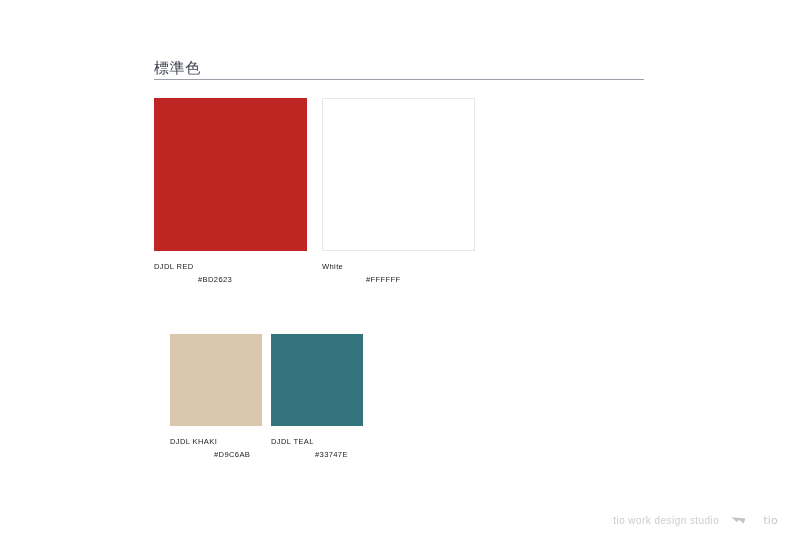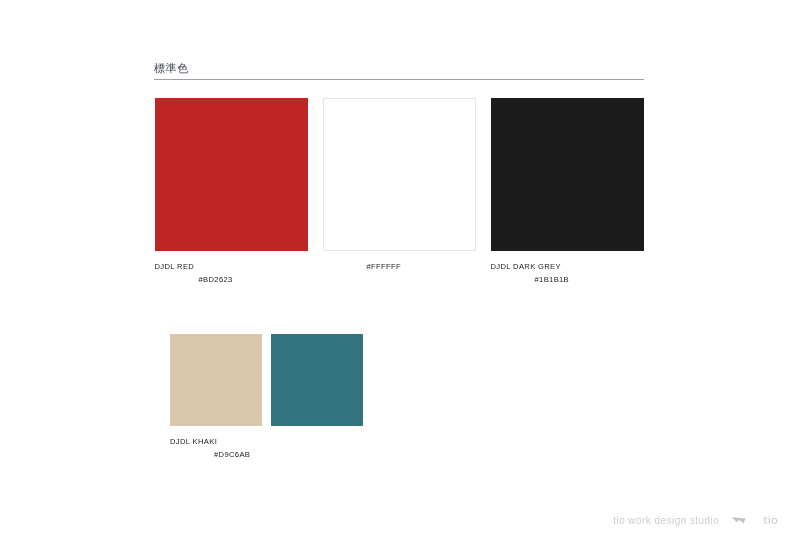--- a/index.html
+++ b/index.html
@@ -29,40 +29,39 @@
     left: 154px;
   }
   .section-primary { top: 62px; }
   .section-secondary { top: 322px; }
 
   .section-head {
     position: relative;
     padding-bottom: 6px;
   }
   .section-title {
-    font-size: 11px;
+    font-size: 15px;
     line-height: 13px;
     color: #3d4450;
     letter-spacing: 0.6px;
     font-family: "DejaVu Sans", "Liberation Sans", sans-serif;
     white-space: nowrap;
   }
   .section-rule {
     height: 1px;
     background: #9aa0a8;
     margin-top: 4px;
   }
   .rule-wide  { width: 490px; }
   .rule-narrow{ width: 199px; }
 
   
   .swatch-row {
     display: flex;
     margin-top: 12px;
-    justify-content: center;
   }
   .swatch-row.primary   { gap: 15px; }
   .swatch-row.secondary { gap: 9px; padding-left: 16px; }
 
   .swatch {
     display: block;
   }
   .swatch-chip {
     display: block;
   }
@@ -141,49 +140,47 @@
         <span class="swatch-chip chip-lg" style="background:#BD2623"></span>
         <div class="swatch-meta">
           <div class="swatch-name">DJDL RED</div>
           <div class="swatch-hex">#BD2623</div>
         </div>
       </div>
 
       <div class="swatch">
         <span class="swatch-chip chip-lg chip-bordered" style="background:#FFFFFF"></span>
         <div class="swatch-meta">
+          <div class="swatch-name">White</div>
           <div class="swatch-hex">#FFFFFF</div>
         </div>
       </div>
 
-      <div class="swatch">
-        <span class="swatch-chip chip-lg" style="background:#1B1B1B"></span>
-        <div class="swatch-meta">
-          <div class="swatch-name">DJDL DARK GREY</div>
-          <div class="swatch-hex">#1B1B1B</div>
-        </div>
-      </div>
 
     </div>
   </div>
 
   <div class="section section-secondary">
 
     <div class="swatch-row secondary">
 
       <div class="swatch">
         <span class="swatch-chip chip-sm" style="background:#D9C6AB"></span>
         <div class="swatch-meta">
           <div class="swatch-name">DJDL KHAKI</div>
           <div class="swatch-hex">#D9C6AB</div>
         </div>
       </div>
 
       <div class="swatch">
         <span class="swatch-chip chip-sm" style="background:#33747E"></span>
+        <div class="swatch-meta">
+          <div class="swatch-name">DJDL TEAL</div>
+          <div class="swatch-hex">#33747E</div>
+        </div>
       </div>
 
     </div>
   </div>
 
   <div class="footer">
     <div class="footer-text">tio work design studio</div>
     <div class="footer-logo">
       <svg width="22" height="12" viewBox="0 0 22 12" aria-hidden="true">
         <path d="M0.5 3.2 L14.5 4.6 L12.6 9.6 L8.4 6.1 L5.6 7.9 Z" fill="#c4c4c4"></path>

